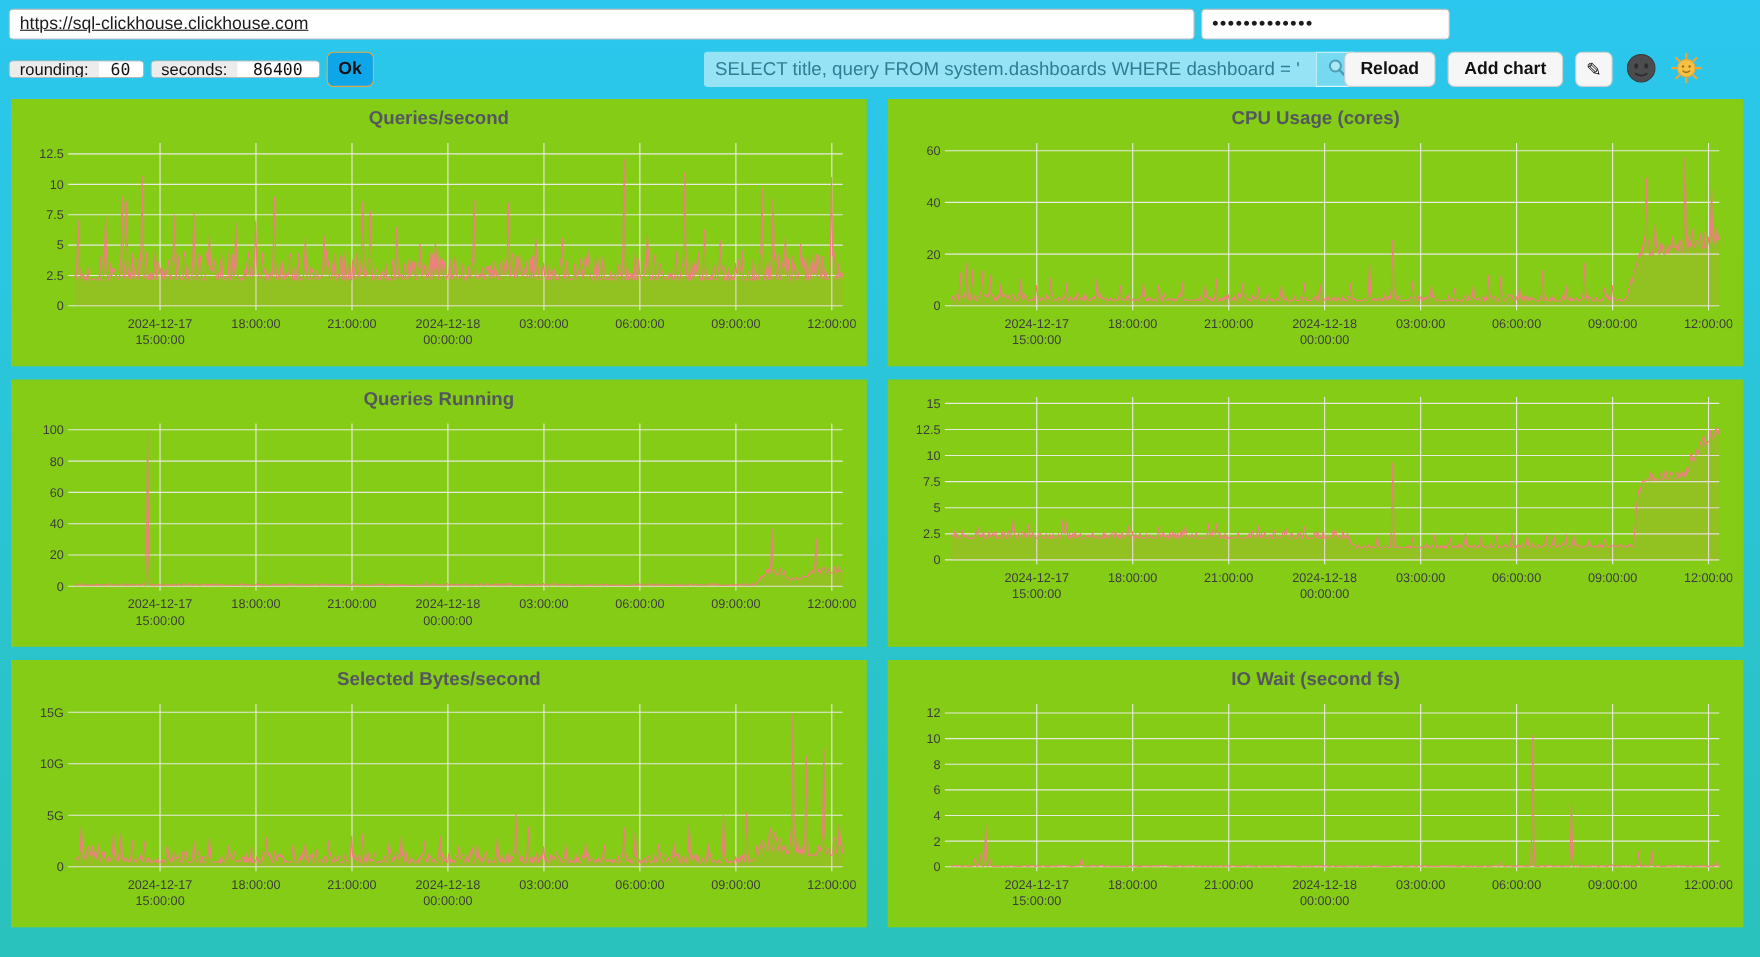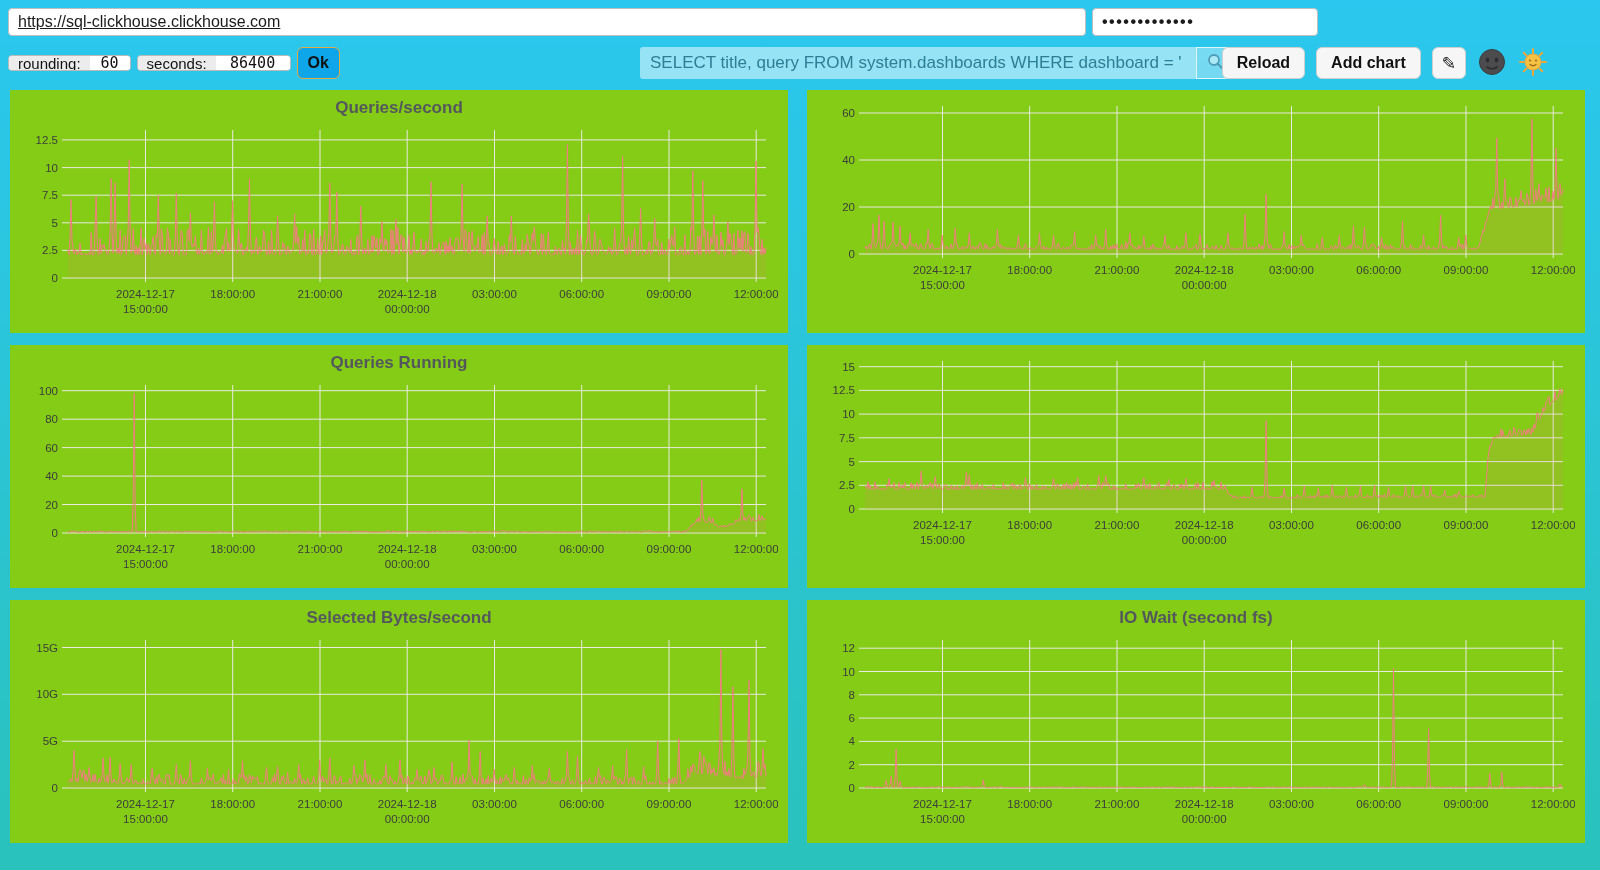--- a/index.html
+++ b/index.html
@@ -177,20 +177,21 @@
         <text x="563.7" y="178" class="xtick">06:00:00</text>
         <line x1="651.0" x2="651.0" y1="10" y2="162" class="grid"></line>
         <text x="651.0" y="178" class="xtick">09:00:00</text>
         <line x1="738.2" x2="738.2" y1="10" y2="162" class="grid"></line>
         <text x="738.2" y="178" class="xtick">12:00:00</text>
         <path d="M50.0,129.6L51.0,134.6L52.0,117.7L53.0,79.6L54.0,120.2L55.0,126.8L56.0,133.9L57.0,129.7L58.0,129.3L59.0,134.6L60.0,132.3L61.0,133.6L62.0,123.0L63.0,134.6L64.0,134.6L65.0,134.0L66.0,133.3L67.0,134.3L68.1,133.9L69.1,134.6L70.1,134.6L71.1,132.7L72.1,134.5L73.1,112.6L74.1,134.5L75.1,134.5L76.1,134.1L77.1,107.1L78.1,76.3L79.1,119.6L80.1,134.5L81.1,134.6L82.1,118.6L83.1,133.2L84.1,125.2L85.1,127.2L86.1,124.3L87.1,130.3L88.1,130.4L89.1,134.1L90.1,134.4L91.1,127.8L92.1,112.4L93.1,58.6L94.1,112.4L95.1,133.3L96.1,113.5L97.1,63.0L98.1,116.9L99.1,133.2L100.1,127.8L101.1,133.7L102.1,110.0L103.2,134.6L104.2,131.0L105.2,117.9L106.2,116.5L107.2,115.6L108.2,134.6L109.2,123.1L110.2,107.7L111.2,39.8L112.2,112.3L113.2,133.1L114.2,130.9L115.2,108.8L116.2,128.6L117.2,134.6L118.2,125.8L119.2,134.6L120.2,127.8L121.2,134.5L122.2,122.7L123.2,107.8L124.2,134.6L125.2,121.7L126.2,118.6L127.2,129.4L128.2,123.3L129.2,134.5L130.2,124.1L131.2,128.1L132.2,134.6L133.2,126.8L134.2,124.1L135.2,116.5L136.2,129.4L137.3,134.5L138.3,114.3L139.3,116.6L140.3,75.2L141.3,119.3L142.3,134.6L143.3,108.9L144.3,115.3L145.3,132.0L146.3,132.6L147.3,134.4L148.3,133.4L149.3,108.2L150.3,113.0L151.3,133.3L152.3,118.9L153.3,133.1L154.3,134.0L155.3,134.6L156.3,134.6L157.3,116.0L158.3,73.0L159.3,118.9L160.3,132.0L161.3,134.6L162.3,119.4L163.3,110.0L164.3,114.4L165.3,134.6L166.3,134.6L167.3,133.3L168.3,134.6L169.3,111.6L170.3,109.3L171.3,121.0L172.4,92.8L173.4,122.9L174.4,127.2L175.4,124.1L176.4,125.6L177.4,115.7L178.4,130.7L179.4,134.2L180.4,128.1L181.4,134.6L182.4,129.9L183.4,109.9L184.4,131.9L185.4,134.5L186.4,134.2L187.4,131.4L188.4,133.3L189.4,131.9L190.4,107.4L191.4,134.5L192.4,133.4L193.4,111.4L194.4,132.2L195.4,118.2L196.4,81.8L197.4,120.7L198.4,132.7L199.4,132.2L200.4,134.6L201.4,132.3L202.4,133.4L203.4,132.6L204.4,125.3L205.4,134.1L206.4,120.0L207.5,115.3L208.5,108.1L209.5,131.5L210.5,122.1L211.5,130.1L212.5,130.1L213.5,118.0L214.5,80.7L215.5,120.4L216.5,129.3L217.5,130.7L218.5,132.0L219.5,133.3L220.5,109.6L221.5,122.0L222.5,128.4L223.5,123.0L224.5,134.6L225.5,134.5L226.5,129.9L227.5,130.3L228.5,127.1L229.5,132.0L230.5,104.8L231.5,58.6L232.5,116.0L233.5,134.6L234.5,131.7L235.5,130.4L236.5,132.5L237.5,122.0L238.5,117.2L239.5,134.6L240.5,133.4L241.5,126.2L242.6,131.8L243.6,131.2L244.6,128.3L245.6,110.4L246.6,113.3L247.6,129.0L248.6,134.5L249.6,134.2L250.6,121.4L251.6,134.5L252.6,133.5L253.6,110.1L254.6,133.2L255.6,133.3L256.6,134.6L257.6,134.0L258.6,121.8L259.6,96.1L260.6,123.5L261.6,134.6L262.6,133.7L263.6,134.5L264.6,121.9L265.6,127.3L266.6,124.6L267.6,133.0L268.6,134.5L269.6,126.6L270.6,127.3L271.6,133.7L272.6,132.9L273.6,131.4L274.6,130.8L275.6,121.3L276.6,93.9L277.7,123.1L278.7,106.8L279.7,123.4L280.7,116.8L281.7,134.1L282.7,133.1L283.7,131.0L284.7,119.6L285.7,131.4L286.7,110.3L287.7,134.6L288.7,134.6L289.7,130.2L290.7,132.7L291.7,113.6L292.7,114.8L293.7,134.0L294.7,134.6L295.7,109.3L296.7,134.6L297.7,134.4L298.7,133.3L299.7,118.6L300.7,133.3L301.7,134.4L302.7,116.0L303.7,134.6L304.7,121.6L305.7,121.3L306.7,110.1L307.7,132.3L308.7,133.0L309.7,126.0L310.7,113.5L311.8,63.0L312.8,116.9L313.8,133.0L314.8,130.8L315.8,125.5L316.8,116.0L317.8,115.8L318.8,71.9L319.8,118.7L320.8,134.5L321.8,133.4L322.8,131.3L323.8,126.3L324.8,124.1L325.8,133.3L326.8,134.6L327.8,133.9L328.8,126.4L329.8,128.0L330.8,130.5L331.8,132.9L332.8,119.4L333.8,134.6L334.8,134.6L335.8,131.7L336.8,134.6L337.8,134.0L338.8,117.1L339.8,115.0L340.8,134.6L341.8,119.3L342.8,86.2L343.8,121.6L344.8,134.1L345.8,129.9L346.9,128.3L347.9,133.8L348.9,129.7L349.9,119.4L350.9,134.3L351.9,132.0L352.9,132.1L353.9,115.8L354.9,132.2L355.9,115.7L356.9,120.3L357.9,128.0L358.9,118.0L359.9,134.6L360.9,134.1L361.9,118.7L362.9,123.2L363.9,101.7L364.9,124.6L365.9,130.8L366.9,118.6L367.9,124.9L368.9,120.6L369.9,132.8L370.9,131.7L371.9,129.5L372.9,109.1L373.9,134.6L374.9,110.4L375.9,133.9L376.9,122.7L377.9,99.5L378.9,124.2L379.9,107.3L380.9,134.2L382.0,123.0L383.0,114.6L384.0,115.6L385.0,132.0L386.0,117.5L387.0,126.4L388.0,133.4L389.0,130.9L390.0,130.4L391.0,115.3L392.0,134.5L393.0,129.7L394.0,134.5L395.0,124.6L396.0,112.3L397.0,129.7L398.0,132.5L399.0,132.8L400.0,130.9L401.0,132.2L402.0,128.9L403.0,119.0L404.0,134.5L405.0,134.5L406.0,131.5L407.0,134.6L408.0,121.6L409.0,131.8L410.0,131.5L411.0,120.0L412.0,113.3L413.0,61.9L414.0,116.7L415.0,132.8L416.0,133.2L417.1,132.7L418.1,127.8L419.1,131.6L420.1,131.5L421.1,122.6L422.1,134.6L423.1,130.1L424.1,124.1L425.1,122.3L426.1,122.5L427.1,134.6L428.1,121.1L429.1,132.5L430.1,125.3L431.1,132.6L432.1,117.4L433.1,131.0L434.1,126.0L435.1,133.9L436.1,134.1L437.1,120.3L438.1,118.1L439.1,117.7L440.1,118.9L441.1,130.2L442.1,125.8L443.1,113.8L444.1,64.1L445.1,117.1L446.1,131.5L447.1,109.6L448.1,111.9L449.1,126.5L450.1,133.0L451.1,112.1L452.2,133.5L453.2,118.8L454.2,111.1L455.2,126.3L456.2,126.9L457.2,130.9L458.2,125.7L459.2,127.4L460.2,116.6L461.2,132.4L462.2,131.6L463.2,131.3L464.2,115.3L465.2,134.4L466.2,112.7L467.2,134.1L468.2,121.8L469.2,96.1L470.2,123.5L471.2,123.0L472.2,134.6L473.2,134.2L474.2,133.7L475.2,127.4L476.2,118.6L477.2,130.5L478.2,132.3L479.2,134.1L480.2,121.4L481.2,134.5L482.2,134.3L483.2,126.2L484.2,126.7L485.2,134.6L486.3,124.0L487.3,131.0L488.3,134.2L489.3,134.0L490.3,132.4L491.3,115.1L492.3,121.8L493.3,96.1L494.3,123.5L495.3,132.8L496.3,134.4L497.3,116.6L498.3,129.3L499.3,130.7L500.3,134.6L501.3,134.0L502.3,133.3L503.3,134.4L504.3,119.7L505.3,133.7L506.3,132.3L507.3,124.1L508.3,130.3L509.3,114.3L510.3,123.2L511.3,126.2L512.3,134.4L513.3,121.3L514.3,113.1L515.3,120.8L516.3,107.0L517.3,119.9L518.3,129.5L519.3,132.4L520.3,134.6L521.4,131.9L522.4,128.5L523.4,113.5L524.4,134.4L525.4,114.3L526.4,130.2L527.4,133.1L528.4,134.6L529.4,125.1L530.4,112.1L531.4,133.2L532.4,134.5L533.4,133.9L534.4,134.6L535.4,133.0L536.4,134.6L537.4,126.3L538.4,133.0L539.4,134.3L540.4,129.2L541.4,128.4L542.4,134.6L543.4,134.4L544.4,120.7L545.4,129.2L546.4,128.1L547.4,134.1L548.4,103.9L549.4,24.4L550.4,109.2L551.4,134.6L552.4,122.0L553.4,134.5L554.4,134.2L555.4,128.5L556.5,134.3L557.5,127.7L558.5,134.6L559.5,110.2L560.5,134.3L561.5,133.8L562.5,115.0L563.5,128.5L564.5,131.9L565.5,134.6L566.5,134.6L567.5,131.0L568.5,119.4L569.5,121.3L570.5,93.9L571.5,109.3L572.5,129.9L573.5,134.3L574.5,134.6L575.5,129.9L576.5,110.7L577.5,119.4L578.5,134.5L579.5,134.2L580.5,133.3L581.5,119.4L582.5,119.8L583.5,125.1L584.5,128.2L585.5,131.3L586.5,133.2L587.5,133.7L588.5,134.5L589.5,133.2L590.5,126.7L591.6,131.6L592.6,127.8L593.6,134.0L594.6,134.5L595.6,130.1L596.6,107.9L597.6,126.1L598.6,134.6L599.6,134.5L600.6,131.2L601.6,122.0L602.6,122.1L603.6,106.9L604.6,36.5L605.6,111.6L606.6,133.1L607.6,134.6L608.6,127.3L609.6,134.6L610.6,116.2L611.6,130.9L612.6,134.2L613.6,119.5L614.6,128.7L615.6,120.8L616.6,108.2L617.6,126.0L618.6,134.6L619.6,134.6L620.6,134.6L621.6,117.6L622.6,88.4L623.6,122.0L624.6,134.2L625.6,134.6L626.7,133.8L627.7,134.0L628.7,129.5L629.7,133.9L630.7,121.9L631.7,121.7L632.7,134.5L633.7,133.8L634.7,129.1L635.7,122.4L636.7,98.4L637.7,122.5L638.7,125.7L639.7,119.3L640.7,134.4L641.7,134.6L642.7,134.2L643.7,122.5L644.7,134.6L645.7,133.5L646.7,129.4L647.7,134.3L648.7,134.4L649.7,134.1L650.7,119.2L651.7,128.5L652.7,122.6L653.7,115.5L654.7,123.8L655.7,126.3L656.7,107.1L657.7,134.4L658.7,134.4L659.7,134.3L660.8,134.5L661.8,127.6L662.8,126.9L663.8,133.9L664.8,134.6L665.8,134.6L666.8,114.9L667.8,134.6L668.8,134.1L669.8,131.0L670.8,134.6L671.8,133.1L672.8,106.9L673.8,110.5L674.8,50.9L675.8,114.5L676.8,134.5L677.8,132.8L678.8,128.6L679.8,116.3L680.8,134.6L681.8,116.4L682.8,134.6L683.8,113.0L684.8,60.8L685.8,116.5L686.8,109.1L687.8,134.0L688.8,129.9L689.8,111.3L690.8,133.1L691.8,134.0L692.8,116.9L693.8,124.1L694.8,121.6L695.9,95.0L696.9,123.3L697.9,132.4L698.9,115.0L699.9,130.4L700.9,134.6L701.9,131.8L702.9,112.1L703.9,126.2L704.9,119.6L705.9,134.6L706.9,134.6L707.9,129.4L708.9,123.2L709.9,101.7L710.9,124.6L711.9,113.2L712.9,117.9L713.9,124.6L714.9,134.5L715.9,113.4L716.9,134.6L717.9,133.9L718.9,131.7L719.9,110.1L720.9,128.4L721.9,118.2L722.9,129.3L723.9,110.9L724.9,131.6L725.9,113.1L726.9,111.6L727.9,132.6L728.9,132.2L729.9,113.0L731.0,123.1L732.0,134.6L733.0,126.6L734.0,134.6L735.0,134.2L736.0,133.4L737.0,108.0L738.0,40.9L739.0,112.5L740.0,107.6L741.0,115.8L742.0,130.6L743.0,134.6L744.0,119.2L745.0,134.6L746.0,127.5L747.0,133.4L748.0,128.5L748,158L50,158Z" class="area"></path>
         <path d="M50.0,129.6L51.0,134.6L52.0,117.7L53.0,79.6L54.0,120.2L55.0,126.8L56.0,133.9L57.0,129.7L58.0,129.3L59.0,134.6L60.0,132.3L61.0,133.6L62.0,123.0L63.0,134.6L64.0,134.6L65.0,134.0L66.0,133.3L67.0,134.3L68.1,133.9L69.1,134.6L70.1,134.6L71.1,132.7L72.1,134.5L73.1,112.6L74.1,134.5L75.1,134.5L76.1,134.1L77.1,107.1L78.1,76.3L79.1,119.6L80.1,134.5L81.1,134.6L82.1,118.6L83.1,133.2L84.1,125.2L85.1,127.2L86.1,124.3L87.1,130.3L88.1,130.4L89.1,134.1L90.1,134.4L91.1,127.8L92.1,112.4L93.1,58.6L94.1,112.4L95.1,133.3L96.1,113.5L97.1,63.0L98.1,116.9L99.1,133.2L100.1,127.8L101.1,133.7L102.1,110.0L103.2,134.6L104.2,131.0L105.2,117.9L106.2,116.5L107.2,115.6L108.2,134.6L109.2,123.1L110.2,107.7L111.2,39.8L112.2,112.3L113.2,133.1L114.2,130.9L115.2,108.8L116.2,128.6L117.2,134.6L118.2,125.8L119.2,134.6L120.2,127.8L121.2,134.5L122.2,122.7L123.2,107.8L124.2,134.6L125.2,121.7L126.2,118.6L127.2,129.4L128.2,123.3L129.2,134.5L130.2,124.1L131.2,128.1L132.2,134.6L133.2,126.8L134.2,124.1L135.2,116.5L136.2,129.4L137.3,134.5L138.3,114.3L139.3,116.6L140.3,75.2L141.3,119.3L142.3,134.6L143.3,108.9L144.3,115.3L145.3,132.0L146.3,132.6L147.3,134.4L148.3,133.4L149.3,108.2L150.3,113.0L151.3,133.3L152.3,118.9L153.3,133.1L154.3,134.0L155.3,134.6L156.3,134.6L157.3,116.0L158.3,73.0L159.3,118.9L160.3,132.0L161.3,134.6L162.3,119.4L163.3,110.0L164.3,114.4L165.3,134.6L166.3,134.6L167.3,133.3L168.3,134.6L169.3,111.6L170.3,109.3L171.3,121.0L172.4,92.8L173.4,122.9L174.4,127.2L175.4,124.1L176.4,125.6L177.4,115.7L178.4,130.7L179.4,134.2L180.4,128.1L181.4,134.6L182.4,129.9L183.4,109.9L184.4,131.9L185.4,134.5L186.4,134.2L187.4,131.4L188.4,133.3L189.4,131.9L190.4,107.4L191.4,134.5L192.4,133.4L193.4,111.4L194.4,132.2L195.4,118.2L196.4,81.8L197.4,120.7L198.4,132.7L199.4,132.2L200.4,134.6L201.4,132.3L202.4,133.4L203.4,132.6L204.4,125.3L205.4,134.1L206.4,120.0L207.5,115.3L208.5,108.1L209.5,131.5L210.5,122.1L211.5,130.1L212.5,130.1L213.5,118.0L214.5,80.7L215.5,120.4L216.5,129.3L217.5,130.7L218.5,132.0L219.5,133.3L220.5,109.6L221.5,122.0L222.5,128.4L223.5,123.0L224.5,134.6L225.5,134.5L226.5,129.9L227.5,130.3L228.5,127.1L229.5,132.0L230.5,104.8L231.5,58.6L232.5,116.0L233.5,134.6L234.5,131.7L235.5,130.4L236.5,132.5L237.5,122.0L238.5,117.2L239.5,134.6L240.5,133.4L241.5,126.2L242.6,131.8L243.6,131.2L244.6,128.3L245.6,110.4L246.6,113.3L247.6,129.0L248.6,134.5L249.6,134.2L250.6,121.4L251.6,134.5L252.6,133.5L253.6,110.1L254.6,133.2L255.6,133.3L256.6,134.6L257.6,134.0L258.6,121.8L259.6,96.1L260.6,123.5L261.6,134.6L262.6,133.7L263.6,134.5L264.6,121.9L265.6,127.3L266.6,124.6L267.6,133.0L268.6,134.5L269.6,126.6L270.6,127.3L271.6,133.7L272.6,132.9L273.6,131.4L274.6,130.8L275.6,121.3L276.6,93.9L277.7,123.1L278.7,106.8L279.7,123.4L280.7,116.8L281.7,134.1L282.7,133.1L283.7,131.0L284.7,119.6L285.7,131.4L286.7,110.3L287.7,134.6L288.7,134.6L289.7,130.2L290.7,132.7L291.7,113.6L292.7,114.8L293.7,134.0L294.7,134.6L295.7,109.3L296.7,134.6L297.7,134.4L298.7,133.3L299.7,118.6L300.7,133.3L301.7,134.4L302.7,116.0L303.7,134.6L304.7,121.6L305.7,121.3L306.7,110.1L307.7,132.3L308.7,133.0L309.7,126.0L310.7,113.5L311.8,63.0L312.8,116.9L313.8,133.0L314.8,130.8L315.8,125.5L316.8,116.0L317.8,115.8L318.8,71.9L319.8,118.7L320.8,134.5L321.8,133.4L322.8,131.3L323.8,126.3L324.8,124.1L325.8,133.3L326.8,134.6L327.8,133.9L328.8,126.4L329.8,128.0L330.8,130.5L331.8,132.9L332.8,119.4L333.8,134.6L334.8,134.6L335.8,131.7L336.8,134.6L337.8,134.0L338.8,117.1L339.8,115.0L340.8,134.6L341.8,119.3L342.8,86.2L343.8,121.6L344.8,134.1L345.8,129.9L346.9,128.3L347.9,133.8L348.9,129.7L349.9,119.4L350.9,134.3L351.9,132.0L352.9,132.1L353.9,115.8L354.9,132.2L355.9,115.7L356.9,120.3L357.9,128.0L358.9,118.0L359.9,134.6L360.9,134.1L361.9,118.7L362.9,123.2L363.9,101.7L364.9,124.6L365.9,130.8L366.9,118.6L367.9,124.9L368.9,120.6L369.9,132.8L370.9,131.7L371.9,129.5L372.9,109.1L373.9,134.6L374.9,110.4L375.9,133.9L376.9,122.7L377.9,99.5L378.9,124.2L379.9,107.3L380.9,134.2L382.0,123.0L383.0,114.6L384.0,115.6L385.0,132.0L386.0,117.5L387.0,126.4L388.0,133.4L389.0,130.9L390.0,130.4L391.0,115.3L392.0,134.5L393.0,129.7L394.0,134.5L395.0,124.6L396.0,112.3L397.0,129.7L398.0,132.5L399.0,132.8L400.0,130.9L401.0,132.2L402.0,128.9L403.0,119.0L404.0,134.5L405.0,134.5L406.0,131.5L407.0,134.6L408.0,121.6L409.0,131.8L410.0,131.5L411.0,120.0L412.0,113.3L413.0,61.9L414.0,116.7L415.0,132.8L416.0,133.2L417.1,132.7L418.1,127.8L419.1,131.6L420.1,131.5L421.1,122.6L422.1,134.6L423.1,130.1L424.1,124.1L425.1,122.3L426.1,122.5L427.1,134.6L428.1,121.1L429.1,132.5L430.1,125.3L431.1,132.6L432.1,117.4L433.1,131.0L434.1,126.0L435.1,133.9L436.1,134.1L437.1,120.3L438.1,118.1L439.1,117.7L440.1,118.9L441.1,130.2L442.1,125.8L443.1,113.8L444.1,64.1L445.1,117.1L446.1,131.5L447.1,109.6L448.1,111.9L449.1,126.5L450.1,133.0L451.1,112.1L452.2,133.5L453.2,118.8L454.2,111.1L455.2,126.3L456.2,126.9L457.2,130.9L458.2,125.7L459.2,127.4L460.2,116.6L461.2,132.4L462.2,131.6L463.2,131.3L464.2,115.3L465.2,134.4L466.2,112.7L467.2,134.1L468.2,121.8L469.2,96.1L470.2,123.5L471.2,123.0L472.2,134.6L473.2,134.2L474.2,133.7L475.2,127.4L476.2,118.6L477.2,130.5L478.2,132.3L479.2,134.1L480.2,121.4L481.2,134.5L482.2,134.3L483.2,126.2L484.2,126.7L485.2,134.6L486.3,124.0L487.3,131.0L488.3,134.2L489.3,134.0L490.3,132.4L491.3,115.1L492.3,121.8L493.3,96.1L494.3,123.5L495.3,132.8L496.3,134.4L497.3,116.6L498.3,129.3L499.3,130.7L500.3,134.6L501.3,134.0L502.3,133.3L503.3,134.4L504.3,119.7L505.3,133.7L506.3,132.3L507.3,124.1L508.3,130.3L509.3,114.3L510.3,123.2L511.3,126.2L512.3,134.4L513.3,121.3L514.3,113.1L515.3,120.8L516.3,107.0L517.3,119.9L518.3,129.5L519.3,132.4L520.3,134.6L521.4,131.9L522.4,128.5L523.4,113.5L524.4,134.4L525.4,114.3L526.4,130.2L527.4,133.1L528.4,134.6L529.4,125.1L530.4,112.1L531.4,133.2L532.4,134.5L533.4,133.9L534.4,134.6L535.4,133.0L536.4,134.6L537.4,126.3L538.4,133.0L539.4,134.3L540.4,129.2L541.4,128.4L542.4,134.6L543.4,134.4L544.4,120.7L545.4,129.2L546.4,128.1L547.4,134.1L548.4,103.9L549.4,24.4L550.4,109.2L551.4,134.6L552.4,122.0L553.4,134.5L554.4,134.2L555.4,128.5L556.5,134.3L557.5,127.7L558.5,134.6L559.5,110.2L560.5,134.3L561.5,133.8L562.5,115.0L563.5,128.5L564.5,131.9L565.5,134.6L566.5,134.6L567.5,131.0L568.5,119.4L569.5,121.3L570.5,93.9L571.5,109.3L572.5,129.9L573.5,134.3L574.5,134.6L575.5,129.9L576.5,110.7L577.5,119.4L578.5,134.5L579.5,134.2L580.5,133.3L581.5,119.4L582.5,119.8L583.5,125.1L584.5,128.2L585.5,131.3L586.5,133.2L587.5,133.7L588.5,134.5L589.5,133.2L590.5,126.7L591.6,131.6L592.6,127.8L593.6,134.0L594.6,134.5L595.6,130.1L596.6,107.9L597.6,126.1L598.6,134.6L599.6,134.5L600.6,131.2L601.6,122.0L602.6,122.1L603.6,106.9L604.6,36.5L605.6,111.6L606.6,133.1L607.6,134.6L608.6,127.3L609.6,134.6L610.6,116.2L611.6,130.9L612.6,134.2L613.6,119.5L614.6,128.7L615.6,120.8L616.6,108.2L617.6,126.0L618.6,134.6L619.6,134.6L620.6,134.6L621.6,117.6L622.6,88.4L623.6,122.0L624.6,134.2L625.6,134.6L626.7,133.8L627.7,134.0L628.7,129.5L629.7,133.9L630.7,121.9L631.7,121.7L632.7,134.5L633.7,133.8L634.7,129.1L635.7,122.4L636.7,98.4L637.7,122.5L638.7,125.7L639.7,119.3L640.7,134.4L641.7,134.6L642.7,134.2L643.7,122.5L644.7,134.6L645.7,133.5L646.7,129.4L647.7,134.3L648.7,134.4L649.7,134.1L650.7,119.2L651.7,128.5L652.7,122.6L653.7,115.5L654.7,123.8L655.7,126.3L656.7,107.1L657.7,134.4L658.7,134.4L659.7,134.3L660.8,134.5L661.8,127.6L662.8,126.9L663.8,133.9L664.8,134.6L665.8,134.6L666.8,114.9L667.8,134.6L668.8,134.1L669.8,131.0L670.8,134.6L671.8,133.1L672.8,106.9L673.8,110.5L674.8,50.9L675.8,114.5L676.8,134.5L677.8,132.8L678.8,128.6L679.8,116.3L680.8,134.6L681.8,116.4L682.8,134.6L683.8,113.0L684.8,60.8L685.8,116.5L686.8,109.1L687.8,134.0L688.8,129.9L689.8,111.3L690.8,133.1L691.8,134.0L692.8,116.9L693.8,124.1L694.8,121.6L695.9,95.0L696.9,123.3L697.9,132.4L698.9,115.0L699.9,130.4L700.9,134.6L701.9,131.8L702.9,112.1L703.9,126.2L704.9,119.6L705.9,134.6L706.9,134.6L707.9,129.4L708.9,123.2L709.9,101.7L710.9,124.6L711.9,113.2L712.9,117.9L713.9,124.6L714.9,134.5L715.9,113.4L716.9,134.6L717.9,133.9L718.9,131.7L719.9,110.1L720.9,128.4L721.9,118.2L722.9,129.3L723.9,110.9L724.9,131.6L725.9,113.1L726.9,111.6L727.9,132.6L728.9,132.2L729.9,113.0L731.0,123.1L732.0,134.6L733.0,126.6L734.0,134.6L735.0,134.2L736.0,133.4L737.0,108.0L738.0,40.9L739.0,112.5L740.0,107.6L741.0,115.8L742.0,130.6L743.0,134.6L744.0,119.2L745.0,134.6L746.0,127.5L747.0,133.4L748.0,128.5" class="line"></path>
       </svg>
   </div>
   <div class="card">
+    <div class="chart-title">CPU Usage (cores)</div>
     <svg class="plot" width="760" height="205" viewBox="0 0 760 205">
         <line x1="44" x2="748" y1="158.0" y2="158.0" class="grid"></line>
         <text x="40" y="162.0" class="ytick">0</text>
         <line x1="44" x2="748" y1="111.0" y2="111.0" class="grid"></line>
         <text x="40" y="115.0" class="ytick">20</text>
         <line x1="44" x2="748" y1="64.0" y2="64.0" class="grid"></line>
         <text x="40" y="68.0" class="ytick">40</text>
         <line x1="44" x2="748" y1="17.0" y2="17.0" class="grid"></line>
         <text x="40" y="21.0" class="ytick">60</text>
         <line x1="127.5" x2="127.5" y1="10" y2="162" class="grid"></line>

